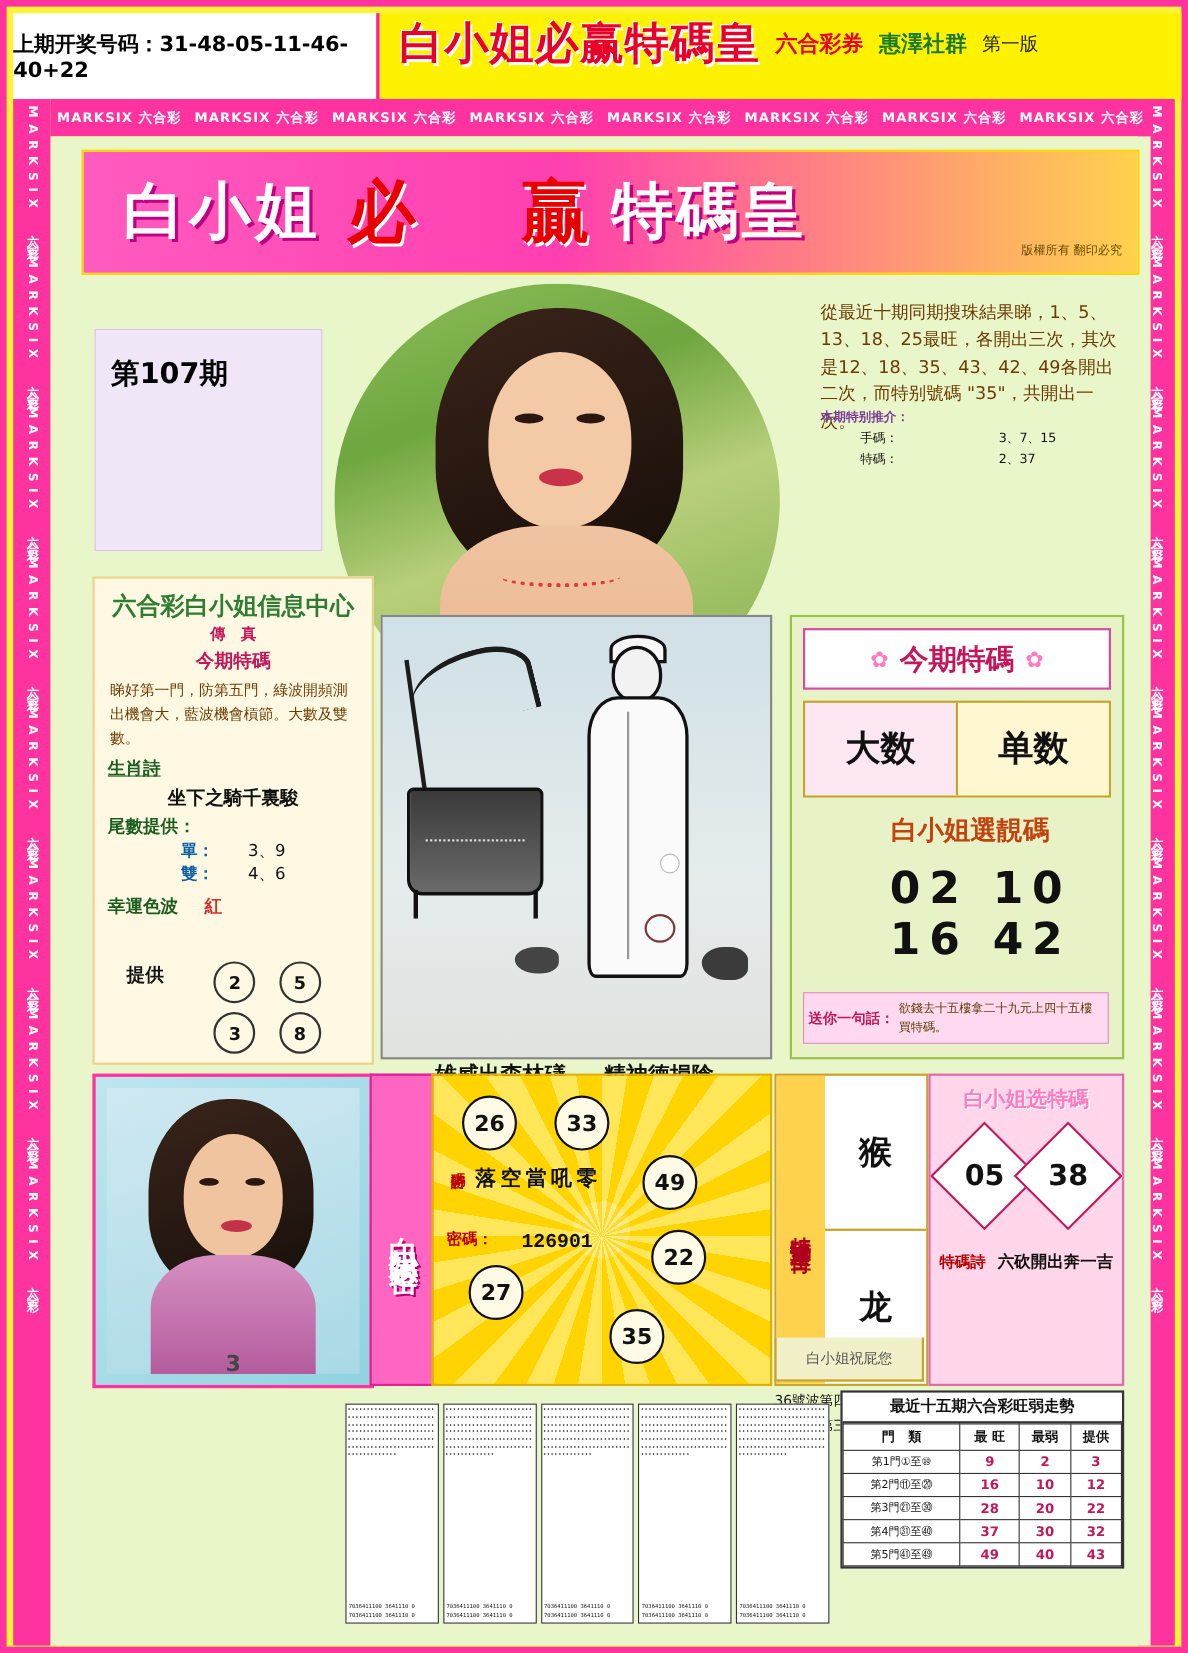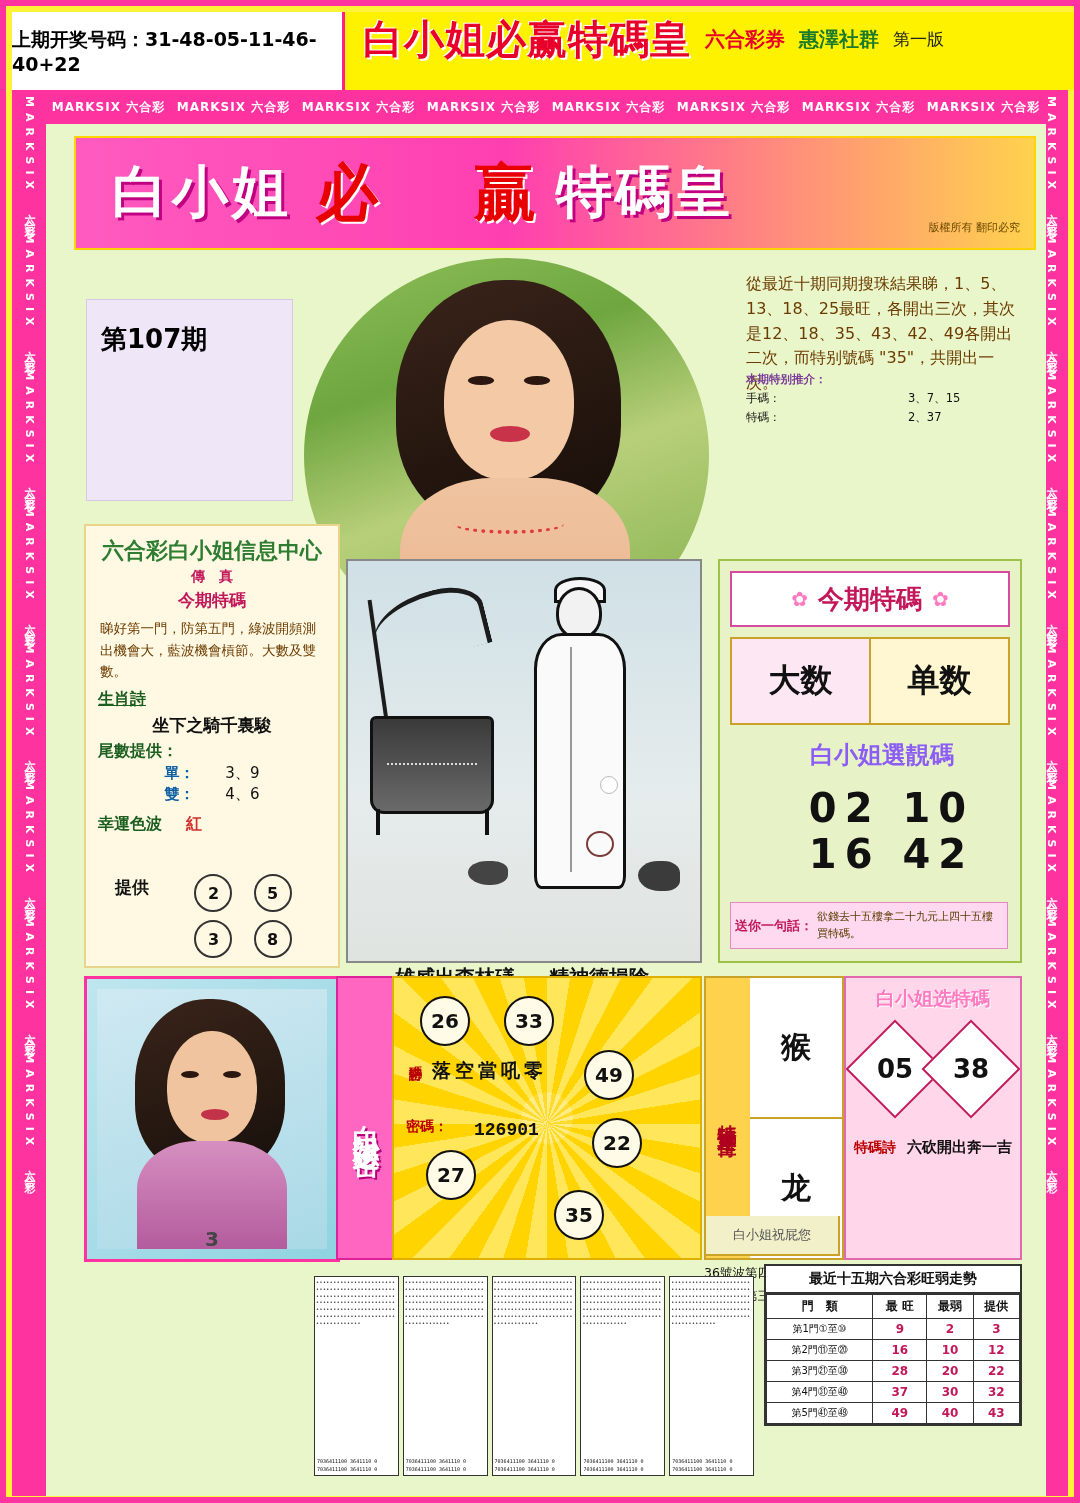--- a/index.html
+++ b/index.html
@@ -131,21 +131,21 @@
   .photo-num{
     position:absolute;left:505px;top:478px;font-size:30px;font-weight:bold;color:#333;
   }
   
   .note{
     position:absolute;left:700px;top:148px;width:272px;height:110px;
     font-size:16px;color:#6b3b00;line-height:1.55;
   }
   .note-reco{position:absolute;left:700px;top:248px;width:272px;font-size:11.5px;color:#111;}
   .note-reco .l{display:flex;justify-content:space-between;margin-bottom:4px;}
-  .note-reco .k{color:#111;}
+  .note-reco .k{color:#111;margin-left:36px;}
   .note-reco .v{color:#111;width:110px;}
 
   
   .infobox{
     position:absolute;left:38px;top:400px;width:252px;height:440px;
     background:#fff9e3;border:2px solid #e8d48a;
     text-align:center;
   }
   .infobox h2{margin:10px 0 2px;font-size:22px;color:#2e7d32;font-weight:bold;}
   .infobox .fax{font-size:14px;color:#c2185b;font-weight:bold;}
@@ -226,21 +226,21 @@
   .tema-two{
     margin:8px 10px 0;height:84px;display:flex;border:2px solid #c9a227;
   }
   .tema-two div{
     flex:1;display:flex;align-items:center;justify-content:center;
     font-size:32px;font-weight:bold;color:#111;
   }
   .tema-two .a{background:#fde7f3;border-right:2px solid #c9a227;}
   .tema-two .b{background:#fff7d1;}
   .pick-title{
-    text-align:center;font-size:24px;font-weight:bold;color:#8b5cf6;margin-top:14px;padding-left:24px;
+    text-align:center;font-size:24px;font-weight:bold;color:#c2410c;margin-top:14px;padding-left:24px;
   }
   .pick-nums{
     text-align:center;font-size:40px;font-weight:bold;color:#111;letter-spacing:8px;margin-top:14px;padding-left:43px;
   }
   .gift{
     position:absolute;left:10px;bottom:12px;width:278px;
     background:#ffd9ef;border:1px solid #e38ac0;
     display:flex;align-items:center;padding:6px 4px;box-sizing:border-box;
   }
   .gift .lab{font-size:13px;color:#c2185b;font-weight:bold;white-space:nowrap;}

